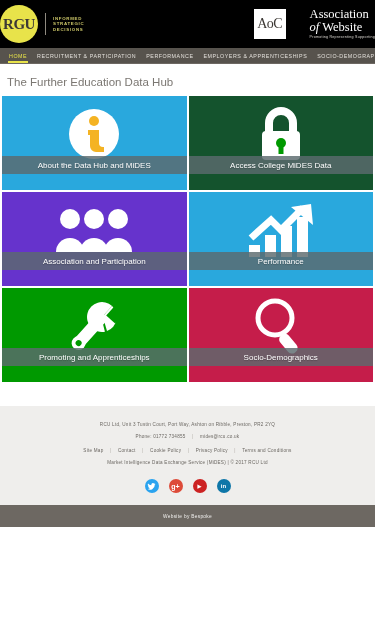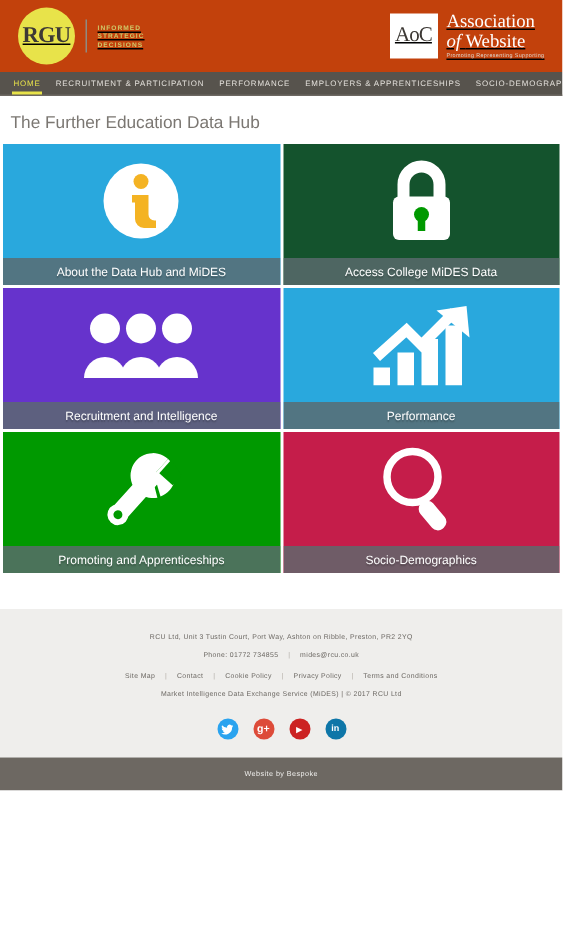--- a/index.html
+++ b/index.html
@@ -7,26 +7,25 @@
     width: 375px; height: 627px;
     font-family: "Liberation Sans", sans-serif;
     background: #ffffff;
     overflow: hidden;
   }
 
   
   .header {
     position: relative;
     height: 48px;
-    background: #c2410c;
+    background: #000000;
     display: flex;
     align-items: center;
     justify-content: space-between;
-    padding: 0 12px;
-    text-decoration: underline;
+    padding: 0 0;
   }
   .brand-left { display: flex; align-items: center; }
   .rgu-mark {
     width: 38px; height: 38px; border-radius: 50%;
     background: #e8e34a;
     display: flex; align-items: center; justify-content: center;
   }
   .rgu-mark .rgu-text {
     font-family: "Liberation Serif", serif;
     font-size: 15px; font-weight: 700; color: #3d3935;
@@ -37,21 +36,21 @@
   }
   .rgu-tag {
     font-size: 4.4px; line-height: 5.6px; color: #cfc96a;
     letter-spacing: 0.7px; font-weight: 700;
   }
 
   .brand-right { display: flex; align-items: center; }
   .aoc-box {
     width: 32px; height: 30px; background: #ffffff;
     display: flex; align-items: center; justify-content: center;
-    margin-right: 6px;
+    margin-right: 24px;
   }
   .aoc-box .aoc-mark {
     font-family: "Liberation Serif", serif;
     font-size: 14px; color: #3d3935; letter-spacing: -0.6px;
   }
   .aoc-words { color: #ffffff; font-family: "Liberation Serif", serif; }
   .aoc-l1 { font-size: 12.5px; line-height: 13px; }
   .aoc-l2 { font-size: 12.5px; line-height: 13px; }
   .aoc-l2 em { font-style: italic; }
   .aoc-l3 {
@@ -98,21 +97,21 @@
   }
   .tile {
     position: relative;
     height: 94px;
     overflow: hidden;
     cursor: pointer;
     display: flex; align-items: center; justify-content: center;
   }
   .tile-icon { display: flex; align-items: center; justify-content: center; margin-bottom: 18px; }
   .tile-caption {
-    position: absolute; left: 0; right: 0; bottom: 0;
+    position: absolute; left: 0; right: 0; bottom: 16px;
     height: 18px; background: rgba(92,106,110,0.82);
     color: #ffffff; font-size: 8px;
     display: flex; align-items: center; justify-content: center;
     text-shadow: 0 1px 1px rgba(0,0,0,0.25);
     text-align: center;
   }
 
   
   .footer {
     margin-top: 24px;
@@ -209,21 +208,21 @@
     <div class="tile-icon">
       <svg width="78" height="44" viewBox="0 0 78 44">
         <circle cx="15" cy="11" r="10" fill="#ffffff"></circle>
         <path d="M1 44 a14 14 0 0 1 28 0 z" fill="#ffffff"></path>
         <circle cx="39" cy="11" r="10" fill="#ffffff"></circle>
         <path d="M25 44 a14 14 0 0 1 28 0 z" fill="#ffffff"></path>
         <circle cx="63" cy="11" r="10" fill="#ffffff"></circle>
         <path d="M49 44 a14 14 0 0 1 28 0 z" fill="#ffffff"></path>
       </svg>
     </div>
-    <div class="tile-caption">Recruitment and Intelligence</div>
+    <div class="tile-caption">Association and Participation</div>
   </div>
 
   <div class="tile" style="background:#29a8dd">
     <div class="tile-icon">
       <svg width="72" height="54" viewBox="0 0 72 54">
         <rect x="4" y="42" width="11" height="12" fill="#ffffff"></rect>
         <rect x="20" y="32" width="11" height="22" fill="#ffffff"></rect>
         <rect x="36" y="23" width="11" height="31" fill="#ffffff"></rect>
         <rect x="52" y="14" width="11" height="40" fill="#ffffff"></rect>
         <path d="M6 35 L26 17 L36 27 L58 5" fill="none" stroke="#ffffff" stroke-width="7" stroke-linejoin="miter"></path>

